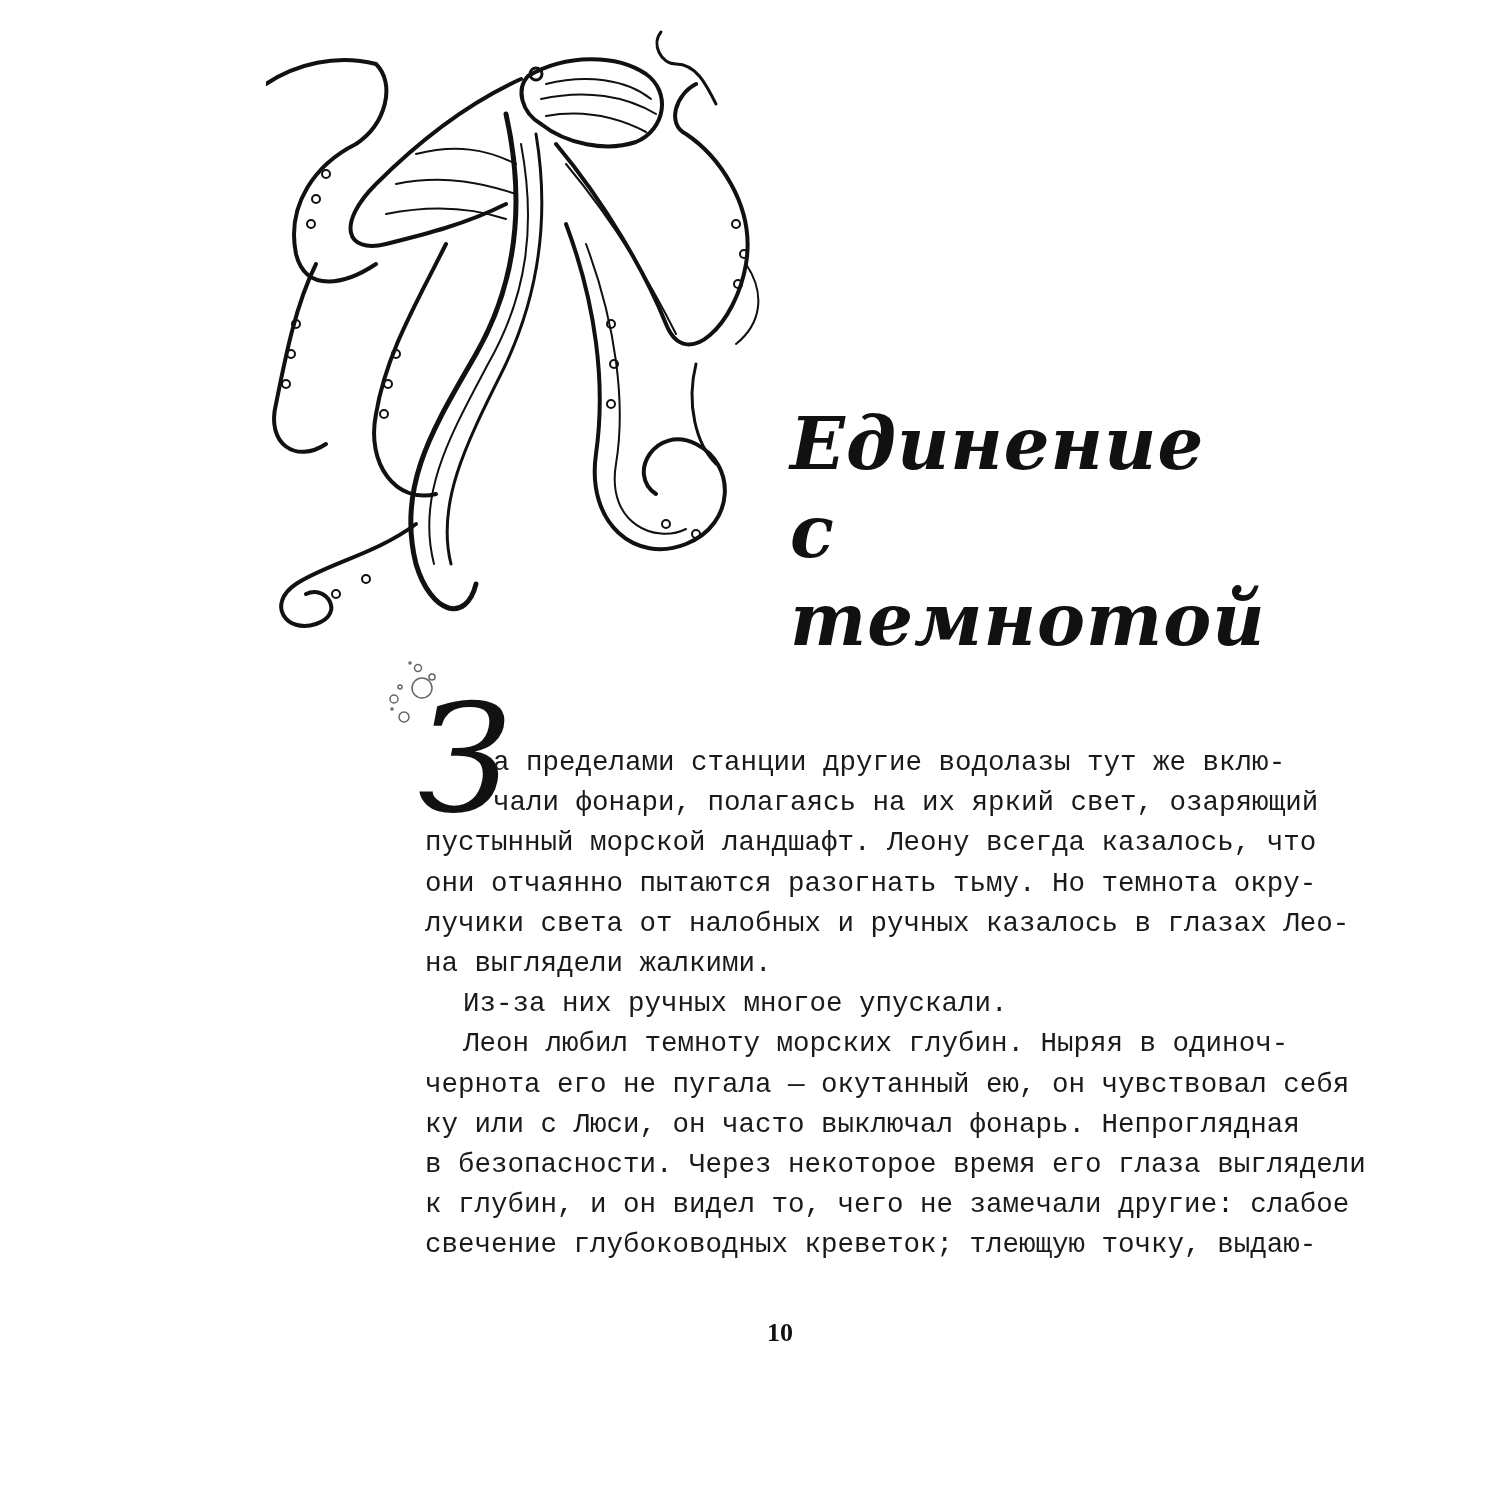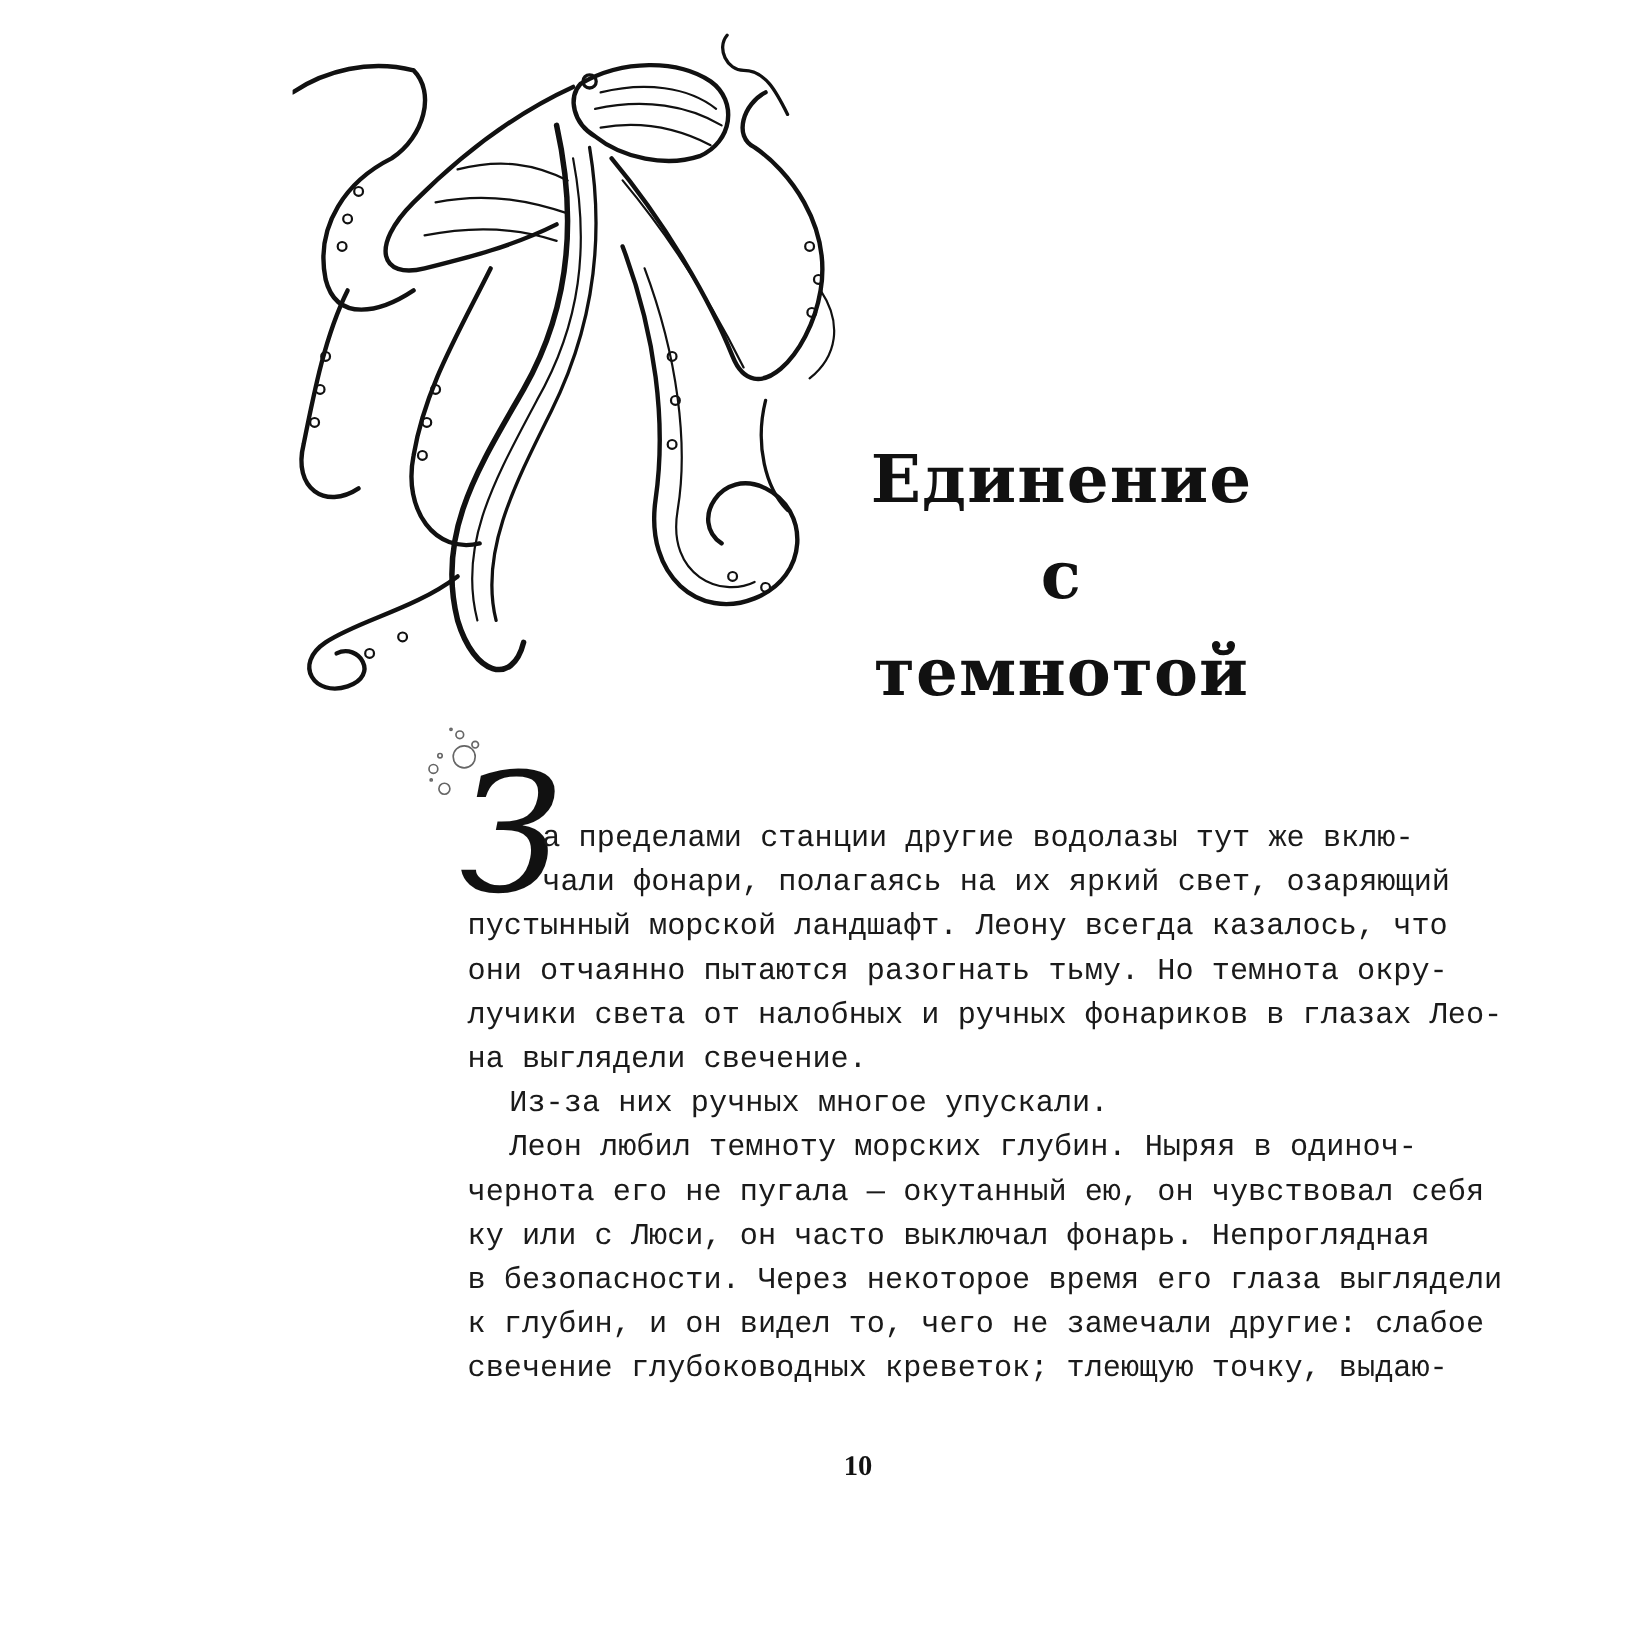--- a/index.html
+++ b/index.html
@@ -1,19 +1,19 @@
 <!DOCTYPE html>
 <html><head>
   <meta charset="utf-8">
   <style>
     html, body { margin: 0; padding: 0; background: #ffffff; }
     body { width: 1500px; height: 1500px; position: relative; overflow: hidden; font-family: "DejaVu Serif", serif; color: #1a1a1a; }
     .illustration { position: absolute; left: 266px; top: 24px; width: 520px; height: 612px; }
     .illustration svg { width: 100%; height: 100%; }
-    .chapter-title { position: absolute; left: 790px; top: 352px; width: 350px; text-align: center; font-family: "DejaVu Serif", serif; font-size: 60px; line-height: 88px; color: #111; letter-spacing: 1px; }
+    .chapter-title { position: absolute; left: 790px; top: 352px; width: 350px; text-align: left; font-family: "DejaVu Serif", serif; font-style: italic; font-size: 72px; line-height: 88px; color: #111; letter-spacing: 1px; }
     .chapter-title span { display: block; }
     .bubbles { position: absolute; left: 380px; top: 655px; width: 90px; height: 80px; }
     .drop-cap { position: absolute; left: 418px; top: 684px; font-family: "DejaVu Serif", serif; font-style: italic; font-size: 150px; line-height: 150px; color: #111; }
     .body-text { position: absolute; left: 425px; top: 743px; width: 715px; font-family: Liberation Mono, monospace; font-size: 27.5px; line-height: 40.2px; color: #1a1a1a; }
     .line { white-space: nowrap; text-align: justify; text-align-last: justify; display: block; }
     .line.last { text-align-last: left; }
     .line.indent { padding-left: 38px; }
     .line.first-two { padding-left: 68px; }
     .page-number { position: absolute; left: 0; width: 1560px; top: 1318px; text-align: center; font-family: "Liberation Serif", serif; font-weight: bold; font-size: 26px; color: #111; }
   </style>
@@ -96,22 +96,22 @@
 </div>
 
 <div class="drop-cap">З</div>
 
 <div class="body-text">
   <div>
     <span class="line first-two">а пределами станции другие водолазы тут же вклю-</span>
     <span class="line first-two">чали фонари, полагаясь на их яркий свет, озаряющий</span>
     <span class="line">пустынный морской ландшафт. Леону всегда казалось, что</span>
     <span class="line">они отчаянно пытаются разогнать тьму. Но темнота окру-</span>
-    <span class="line">лучики света от налобных и ручных фонариков в глазах Лео-</span>
-    <span class="line last">на выглядели свечение.</span>
+    <span class="line">лучики света от налобных и ручных казалось в глазах Лео-</span>
+    <span class="line last">на выглядели жалкими.</span>
   </div>
   <div>
     <span class="line indent last">Из-за них ручных многое упускали.</span>
   </div>
   <div>
     <span class="line indent">Леон любил темноту морских глубин. Ныряя в одиноч-</span>
     <span class="line">чернота его не пугала — окутанный ею, он чувствовал себя</span>
     <span class="line">ку или с Люси, он часто выключал фонарь. Непроглядная</span>
     <span class="line">в безопасности. Через некоторое время его глаза выглядели</span>
     <span class="line">к глубин, и он видел то, чего не замечали другие: слабое</span>

